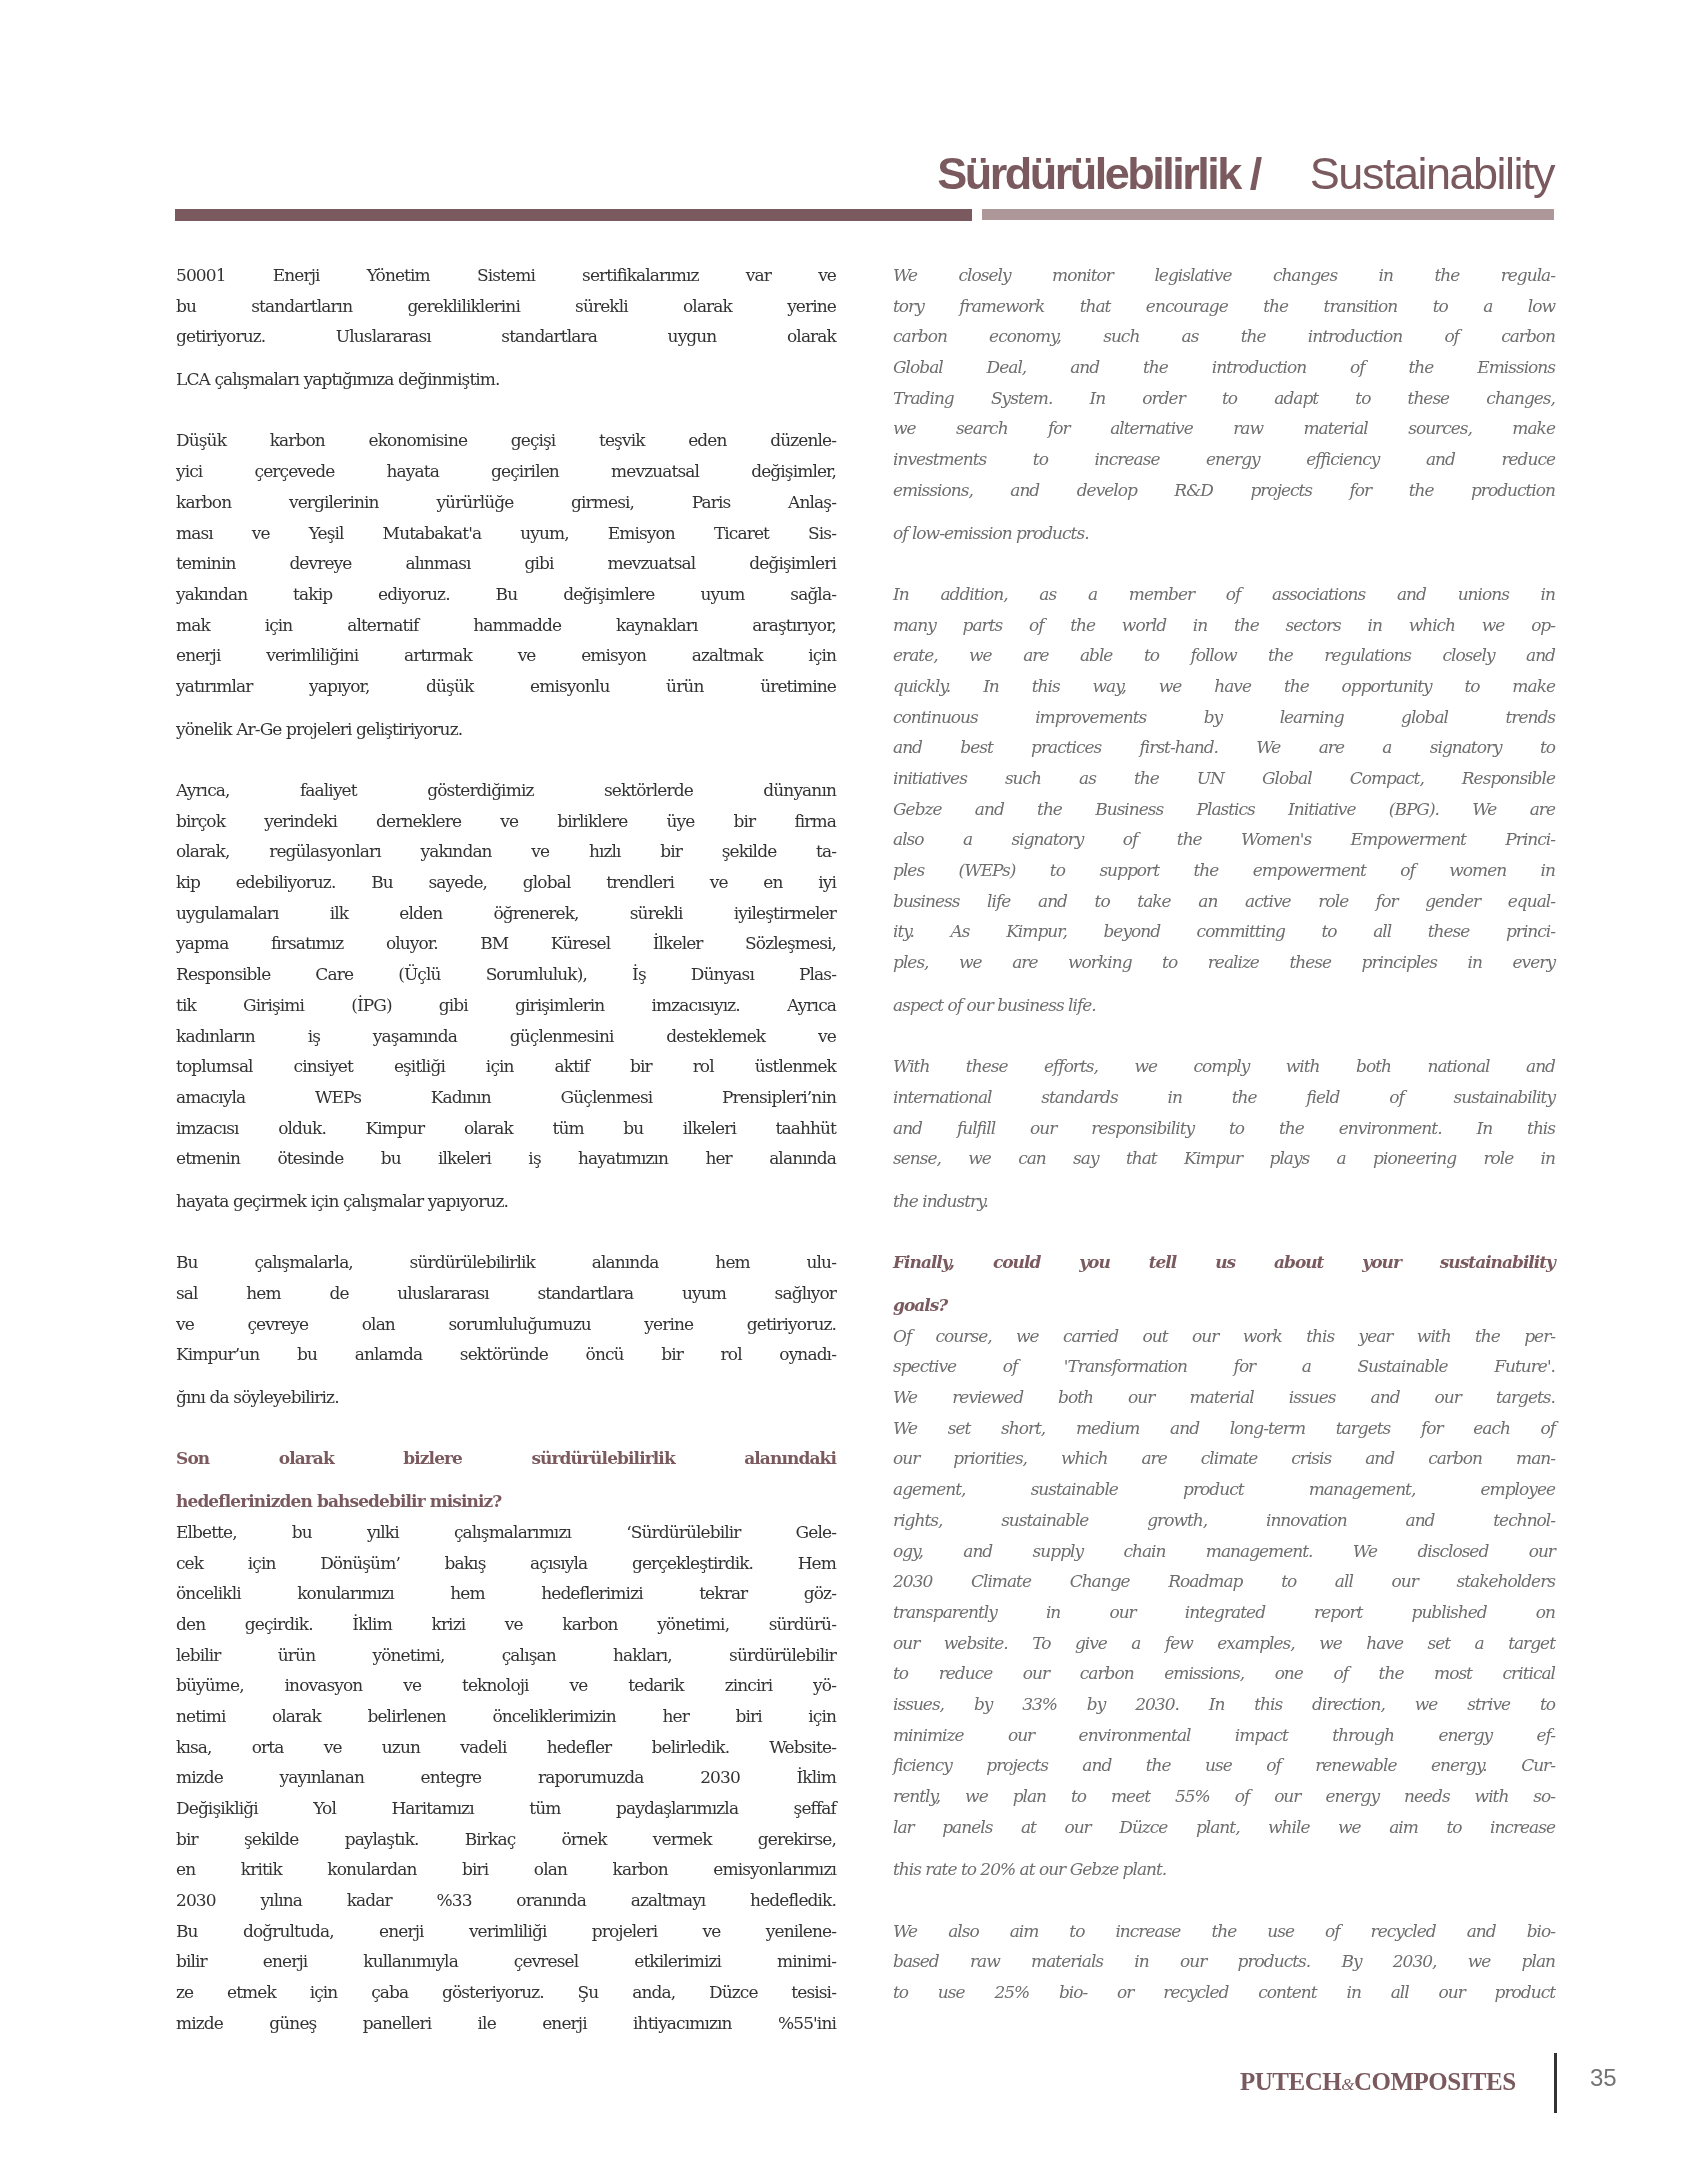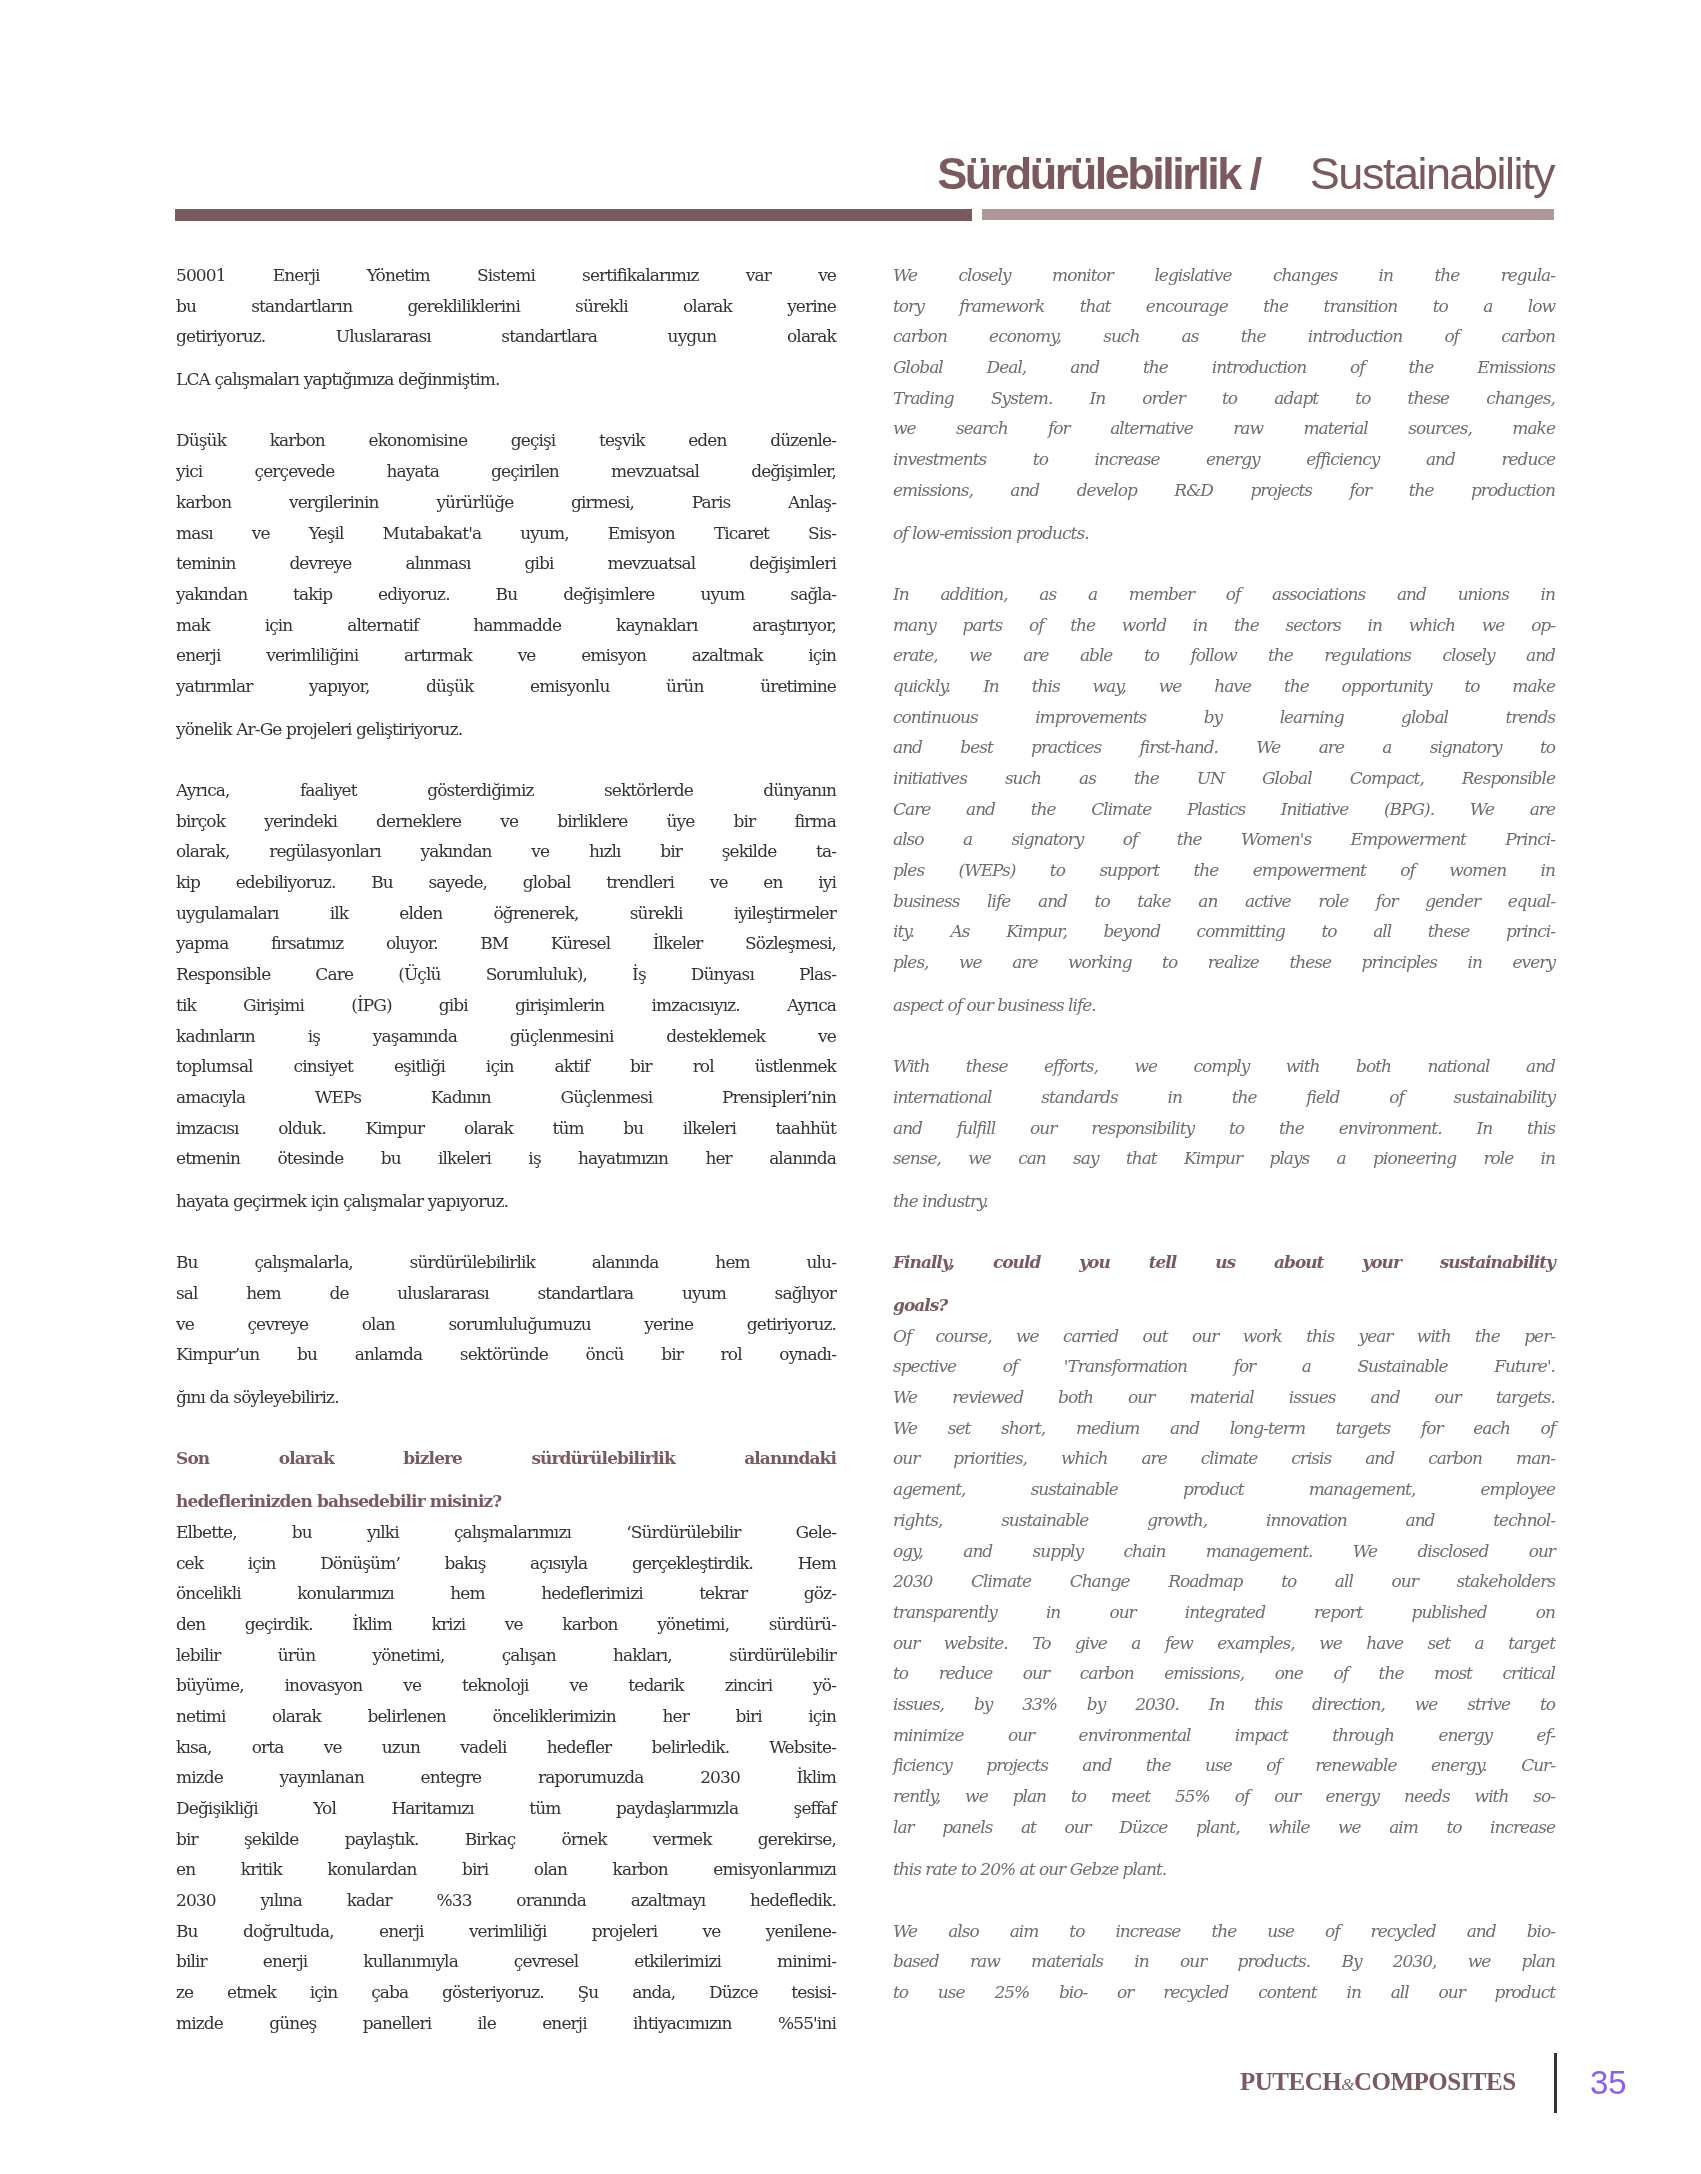--- a/index.html
+++ b/index.html
@@ -19,21 +19,21 @@
   .line { display: block; height: 30.7px; white-space: nowrap; text-align: justify; text-align-last: justify; }
   .line.last { text-align-last: left; margin-top: 12px; }
   .gap { display: block; height: 30.7px; }
   .q { color: #7a5a5e; font-weight: bold; }
   .footer-brand {
     position: absolute; left: 1240px; top: 2068px;
     font-family: "Liberation Serif", serif; font-weight: bold; font-size: 25px; color: #7a5a5e; letter-spacing: -0.5px; white-space: nowrap; text-align: center;
   }
   .footer-brand .amp { font-size: 17px; font-weight: normal; font-style: italic; }
   .footer-divider { position: absolute; left: 1554px; top: 2053px; width: 3px; height: 60px; background: #333; }
-  .page-number { position: absolute; left: 1590px; top: 2064px; font-family: "Liberation Sans", sans-serif; font-size: 33px; color: #8b5cf6; }
+  .page-number { position: absolute; left: 1590px; top: 2064px; font-family: "Liberation Sans", sans-serif; font-size: 24px; color: #737373; }
 </style>
 </head>
 <body>
 
 <div class="section-title">
   <span class="tr">Sürdürülebilirlik</span><span class="tr"> / </span><span class="en">Sustainability</span>
 </div>
 <div class="bar-dark"></div>
 <div class="bar-light"></div>
 
@@ -121,21 +121,21 @@
     </div>
     <span class="gap"></span>
     <div>
       <span class="line">In addition, as a member of associations and unions in</span>
       <span class="line">many parts of the world in the sectors in which we op-</span>
       <span class="line">erate, we are able to follow the regulations closely and</span>
       <span class="line">quickly. In this way, we have the opportunity to make</span>
       <span class="line">continuous improvements by learning global trends</span>
       <span class="line">and best practices first-hand. We are a signatory to</span>
       <span class="line">initiatives such as the UN Global Compact, Responsible</span>
-      <span class="line">Care and the Climate Plastics Initiative (BPG). We are</span>
+      <span class="line">Gebze and the Business Plastics Initiative (BPG). We are</span>
       <span class="line">also a signatory of the Women's Empowerment Princi-</span>
       <span class="line">ples (WEPs) to support the empowerment of women in</span>
       <span class="line">business life and to take an active role for gender equal-</span>
       <span class="line">ity. As Kimpur, beyond committing to all these princi-</span>
       <span class="line">ples, we are working to realize these principles in every</span>
       <span class="line last">aspect of our business life.</span>
     </div>
     <span class="gap"></span>
     <div>
       <span class="line">With these efforts, we comply with both national and</span>

